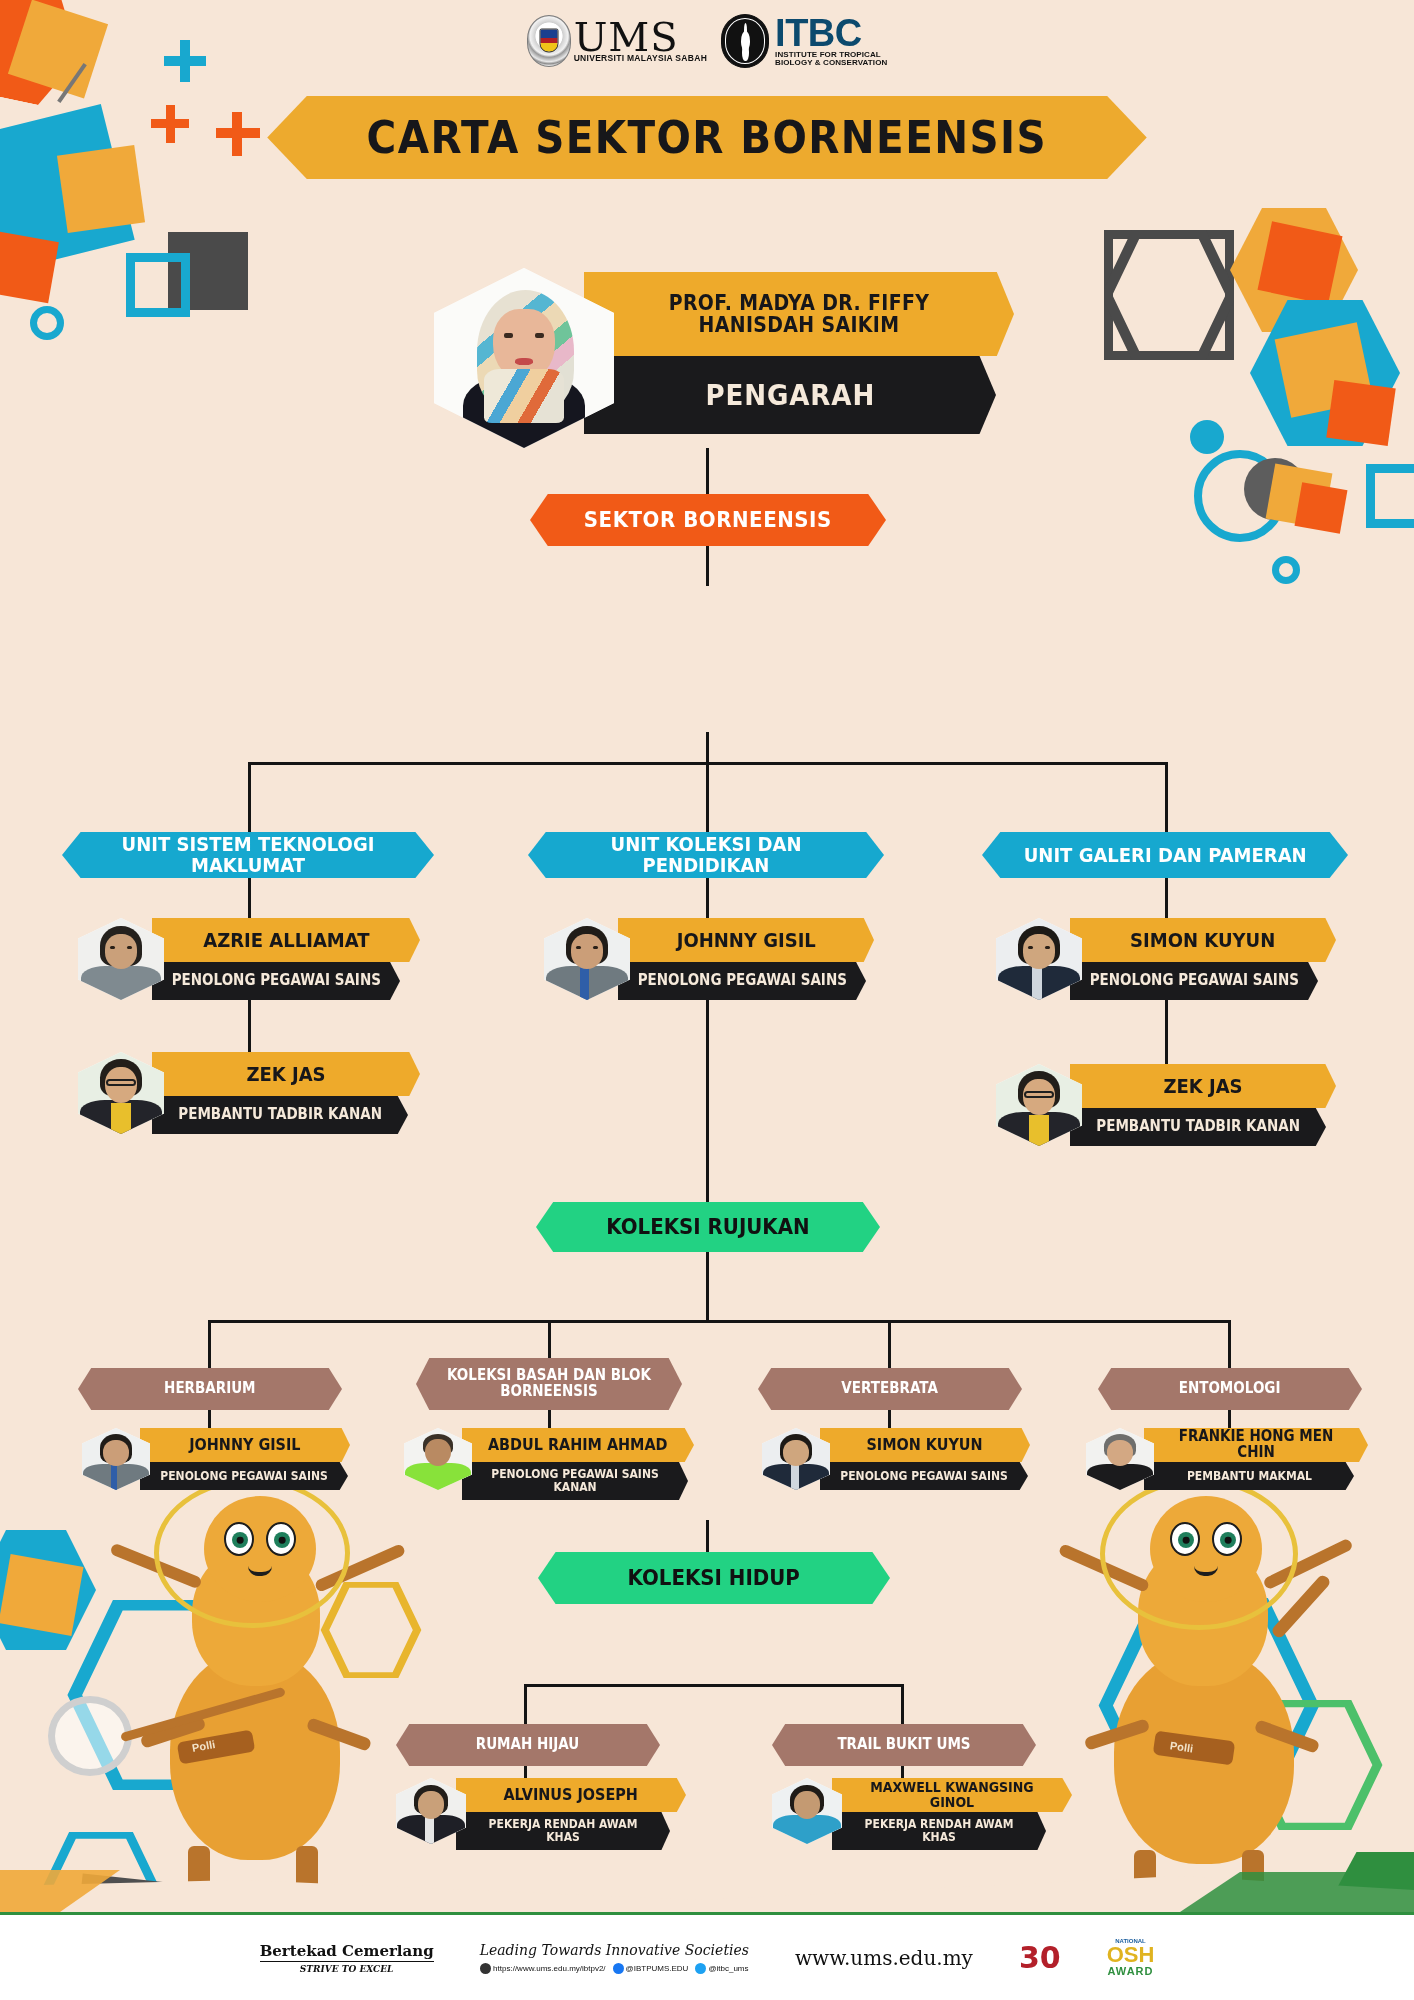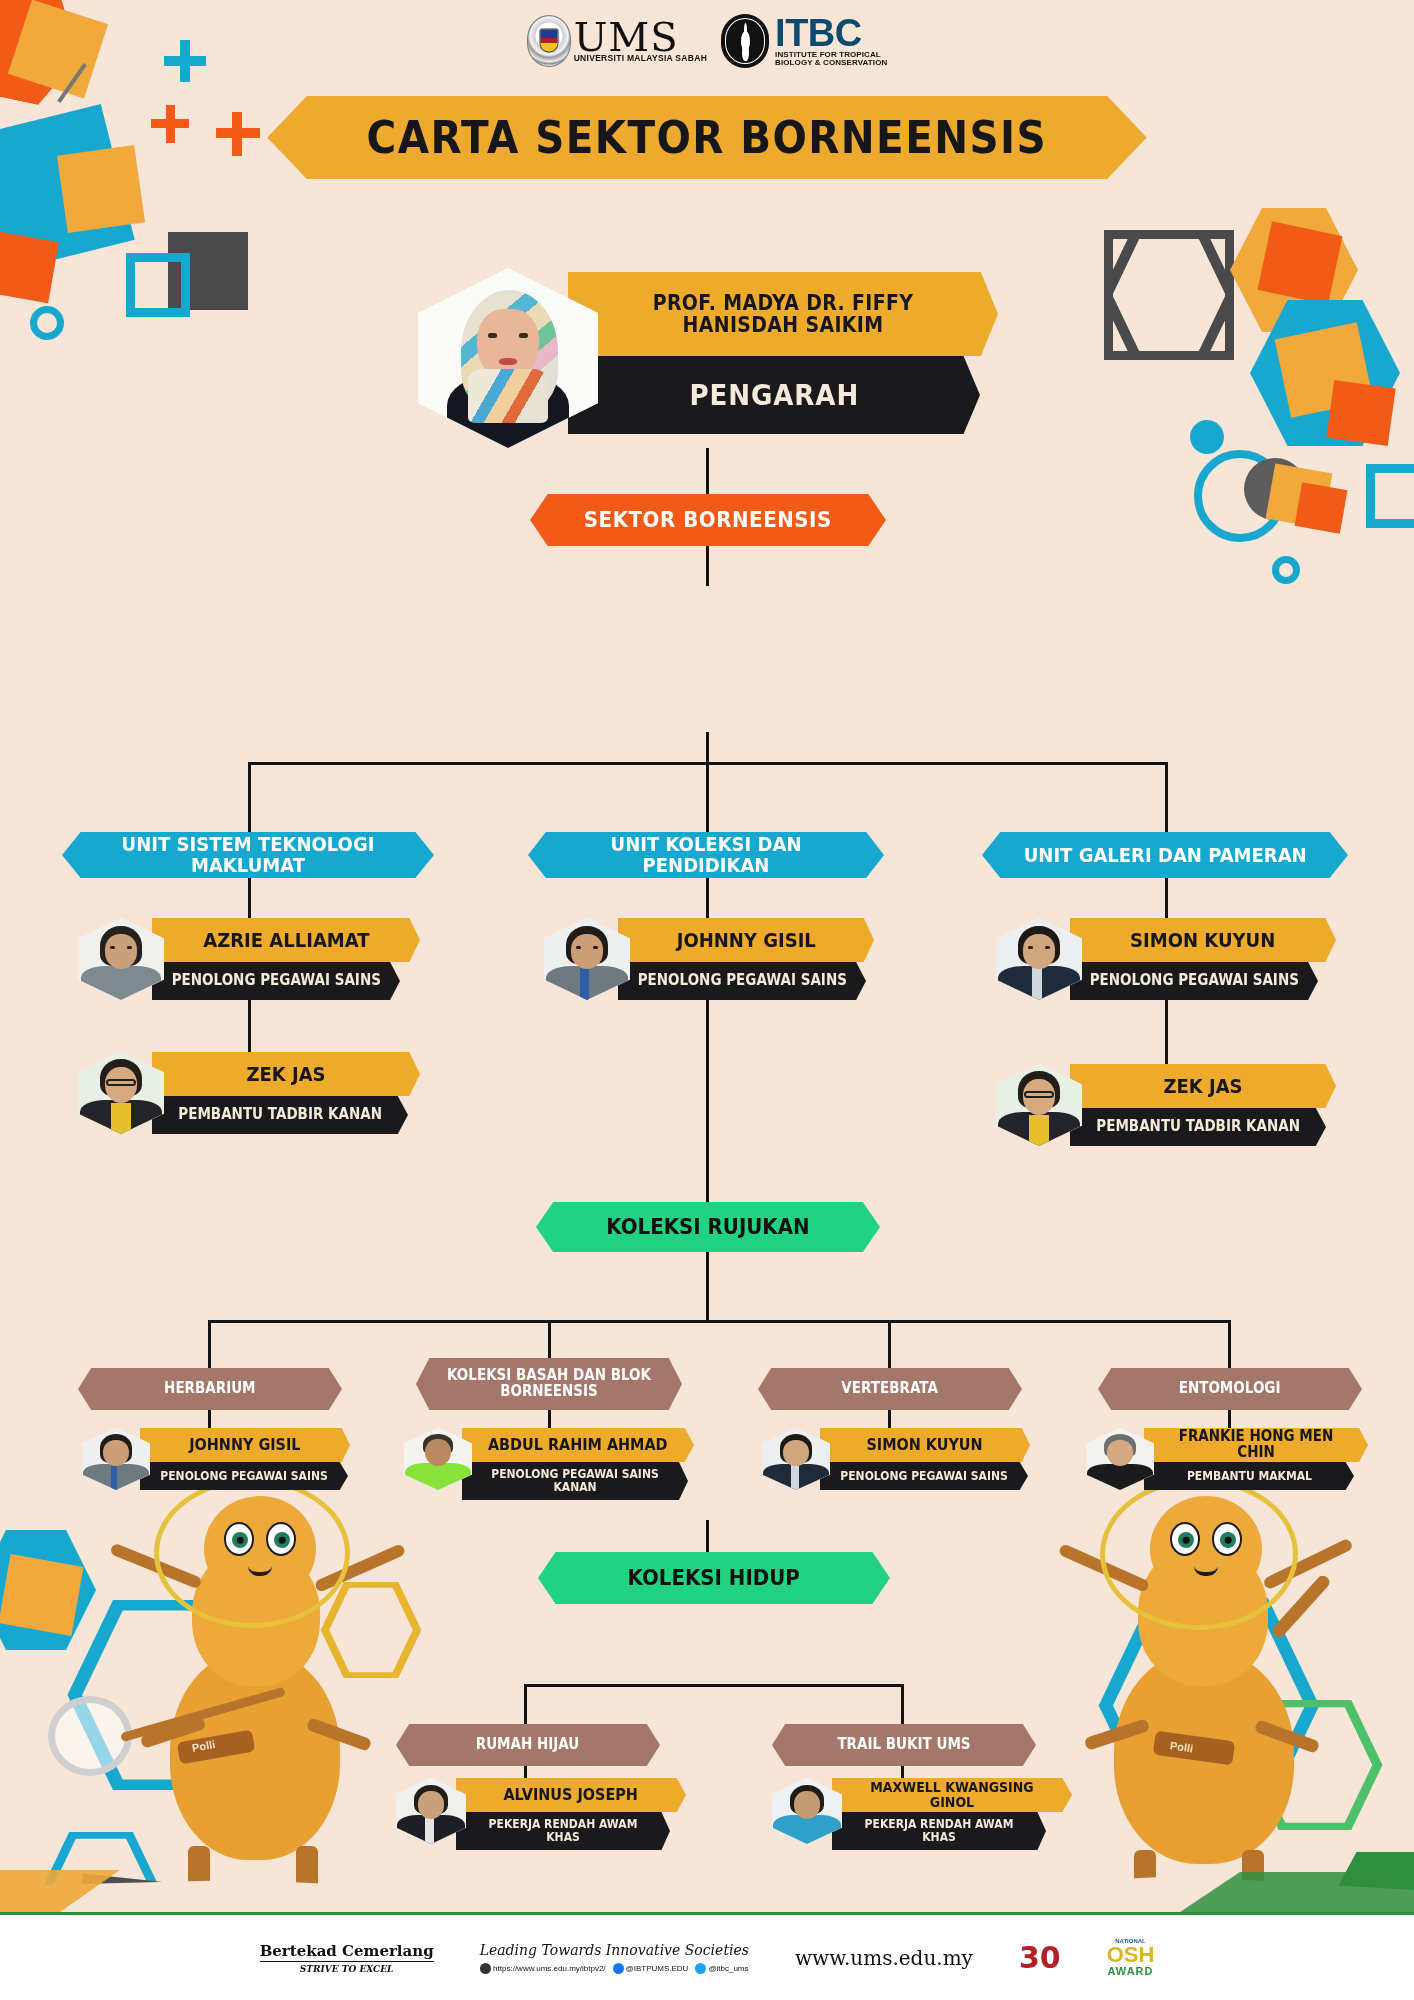--- a/index.html
+++ b/index.html
@@ -232,21 +232,21 @@
   <div class="ln" style="left:1228px;top:1400px;width:3px;height:28px;"></div>
 
   <div class="ln" style="left:706px;top:1150px;width:3px;height:52px;"></div>
   <div class="ln" style="left:706px;top:1520px;width:3px;height:84px;"></div>
   <div class="ln" style="left:524px;top:1684px;width:380px;height:3px;"></div>
   <div class="ln" style="left:524px;top:1684px;width:3px;height:40px;"></div>
   <div class="ln" style="left:901px;top:1684px;width:3px;height:40px;"></div>
   <div class="ln" style="left:524px;top:1750px;width:3px;height:28px;"></div>
   <div class="ln" style="left:901px;top:1750px;width:3px;height:28px;"></div>
 
-  <div class="card" style="left:418px;top:268px;width:580px;height:180px;text-decoration:underline;">
+  <div class="card" style="left:434px;top:268px;width:580px;height:180px;text-decoration:underline;">
     <div class="photo" style="width:180px;height:180px;">
       <div class="face">
         <div class="bg" style="background:#fbfbf9;"></div>
         <div class="torso" style="left:16%;top:60%;width:68%;height:46%;background:#15161f;border-radius:36% 36% 0 0;"></div>
         <div class="hair" style="left:24%;top:12%;width:54%;height:68%;background:linear-gradient(140deg,#e7e1d2 0 28%,#55b6d2 28% 38%,#ecd9b5 38% 52%,#6fc49a 52% 62%,#e8b8c9 62% 72%,#e2e0d4 72% 100%);border-radius:50% 50% 34% 34%;"></div>
         <div class="skin" style="left:33%;top:23%;width:34%;height:40%;background:#e8b799;border-radius:44% 44% 52% 52%;"></div>
         <div style="position:absolute;left:39%;top:36%;width:5%;height:3%;background:#3a2a20;border-radius:2px;"></div>
         <div style="position:absolute;left:56%;top:36%;width:5%;height:3%;background:#3a2a20;border-radius:2px;"></div>
         <div style="position:absolute;left:45%;top:50%;width:10%;height:4%;background:#c4494a;border-radius:40%;"></div>
         <div style="position:absolute;left:28%;top:56%;width:44%;height:30%;background:linear-gradient(120deg,#eee8d8 0 30%,#4ba7d4 30% 42%,#f0cf9f 42% 58%,#e06a3a 58% 70%,#e6e2d5 70% 100%);border-radius:20% 20% 10% 10%;"></div>

